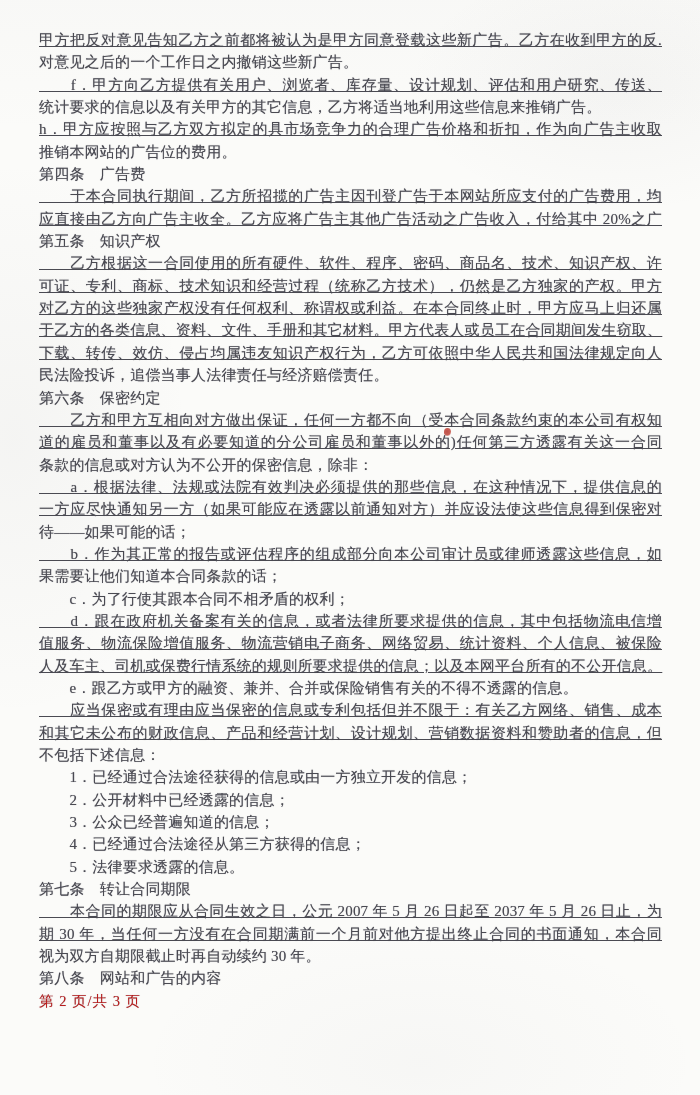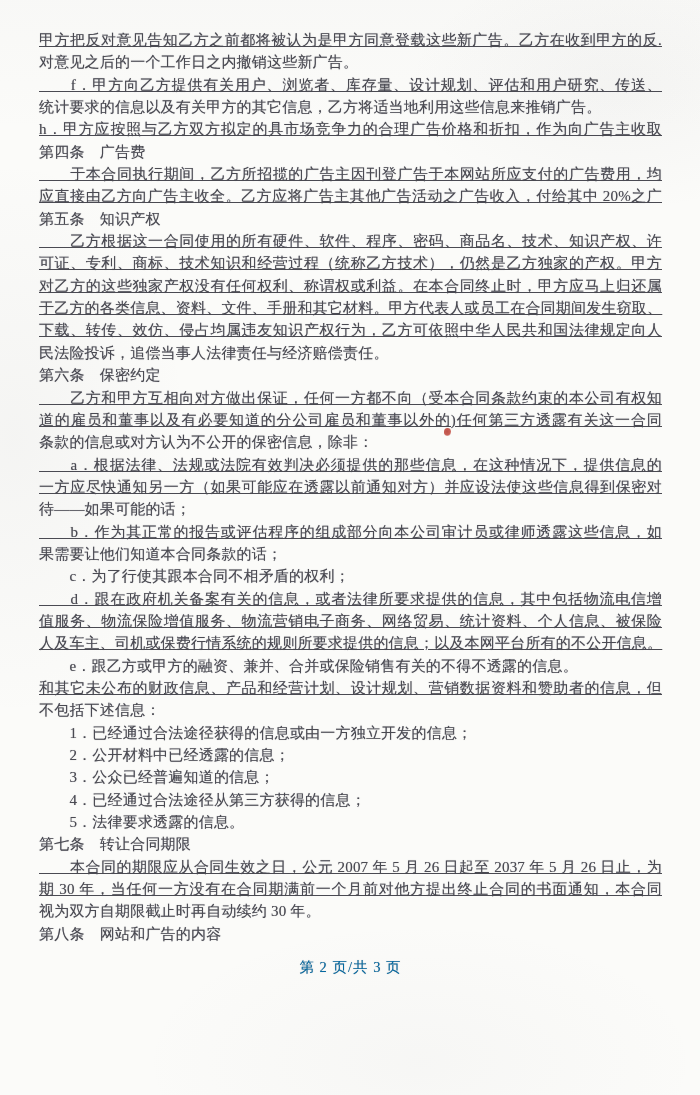--- a/index.html
+++ b/index.html
@@ -39,26 +39,25 @@
     white-space: nowrap;
     text-shadow: 0 0 0.8px rgba(80,80,92,0.55);
     letter-spacing: 0.2px;
   }
   .fill {
     text-align: justify;
     text-align-last: justify;
     text-decoration: underline;
   }
   .footer-line {
-    margin-top: 11px;
     height: 22px;
     line-height: 22px;
     font-size: 14.5px;
-    color: #0369a1;
-    text-align: center;
+    color: #b91c1c;
+    text-align: left;
     text-shadow: 0 0 0.8px rgba(80,80,92,0.5);
     letter-spacing: 1px;
   }
   .red-mark {
     position: absolute;
     left: 444px;
     top: 428px;
     width: 7px;
     height: 8px;
     border-radius: 50% 45% 55% 50%;
@@ -71,20 +70,21 @@
 <body>
 
 <div class="scan-noise"></div>
 
 <div class="doc">
   <div class="ln fill">甲方把反对意见告知乙方之前都将被认为是甲方同意登载这些新广告。乙方在收到甲方的反.</div>
   <div class="ln">对意见之后的一个工作日之内撤销这些新广告。</div>
   <div class="ln fill">　　f．甲方向乙方提供有关用户、浏览者、库存量、设计规划、评估和用户研究、传送、</div>
   <div class="ln">统计要求的信息以及有关甲方的其它信息，乙方将适当地利用这些信息来推销广告。</div>
   <div class="ln fill">h．甲方应按照与乙方双方拟定的具市场竞争力的合理广告价格和折扣，作为向广告主收取</div>
+  <div class="ln">推销本网站的广告位的费用。</div>
   <div class="ln">第四条　广告费</div>
   <div class="ln fill">　　于本合同执行期间，乙方所招揽的广告主因刊登广告于本网站所应支付的广告费用，均</div>
   <div class="ln fill">应直接由乙方向广告主收全。乙方应将广告主其他广告活动之广告收入，付给其中 20%之广</div>
   <div class="ln">第五条　知识产权</div>
   <div class="ln fill">　　乙方根据这一合同使用的所有硬件、软件、程序、密码、商品名、技术、知识产权、许</div>
   <div class="ln fill">可证、专利、商标、技术知识和经营过程（统称乙方技术），仍然是乙方独家的产权。甲方</div>
   <div class="ln fill">对乙方的这些独家产权没有任何权利、称谓权或利益。在本合同终止时，甲方应马上归还属</div>
   <div class="ln fill">于乙方的各类信息、资料、文件、手册和其它材料。甲方代表人或员工在合同期间发生窃取、</div>
   <div class="ln fill">下载、转传、效仿、侵占均属违友知识产权行为，乙方可依照中华人民共和国法律规定向人</div>
   <div class="ln">民法险投诉，追偿当事人法律责任与经济赔偿责任。</div>
@@ -95,20 +95,21 @@
   <div class="ln fill">　　a．根据法律、法规或法院有效判决必须提供的那些信息，在这种情况下，提供信息的</div>
   <div class="ln fill">一方应尽快通知另一方（如果可能应在透露以前通知对方）并应设法使这些信息得到保密对</div>
   <div class="ln">待——如果可能的话；</div>
   <div class="ln fill">　　b．作为其正常的报告或评估程序的组成部分向本公司审计员或律师透露这些信息，如</div>
   <div class="ln">果需要让他们知道本合同条款的话；</div>
   <div class="ln">　　c．为了行使其跟本合同不相矛盾的权利；</div>
   <div class="ln fill">　　d．跟在政府机关备案有关的信息，或者法律所要求提供的信息，其中包括物流电信增</div>
   <div class="ln fill">值服务、物流保险增值服务、物流营销电子商务、网络贸易、统计资料、个人信息、被保险</div>
   <div class="ln fill">人及车主、司机或保费行情系统的规则所要求提供的信息；以及本网平台所有的不公开信息。</div>
   <div class="ln">　　e．跟乙方或甲方的融资、兼并、合并或保险销售有关的不得不透露的信息。</div>
+  <div class="ln fill">　　应当保密或有理由应当保密的信息或专利包括但并不限于：有关乙方网络、销售、成本</div>
   <div class="ln fill">和其它未公布的财政信息、产品和经营计划、设计规划、营销数据资料和赞助者的信息，但</div>
   <div class="ln">不包括下述信息：</div>
   <div class="ln">　　1．已经通过合法途径获得的信息或由一方独立开发的信息；</div>
   <div class="ln">　　2．公开材料中已经透露的信息；</div>
   <div class="ln">　　3．公众已经普遍知道的信息；</div>
   <div class="ln">　　4．已经通过合法途径从第三方获得的信息；</div>
   <div class="ln">　　5．法律要求透露的信息。</div>
   <div class="ln">第七条　转让合同期限</div>
   <div class="ln fill">　　本合同的期限应从合同生效之日，公元 2007 年 5 月 26 日起至 2037 年 5 月 26 日止，为</div>
   <div class="ln fill">期 30 年，当任何一方没有在合同期满前一个月前对他方提出终止合同的书面通知，本合同</div>

